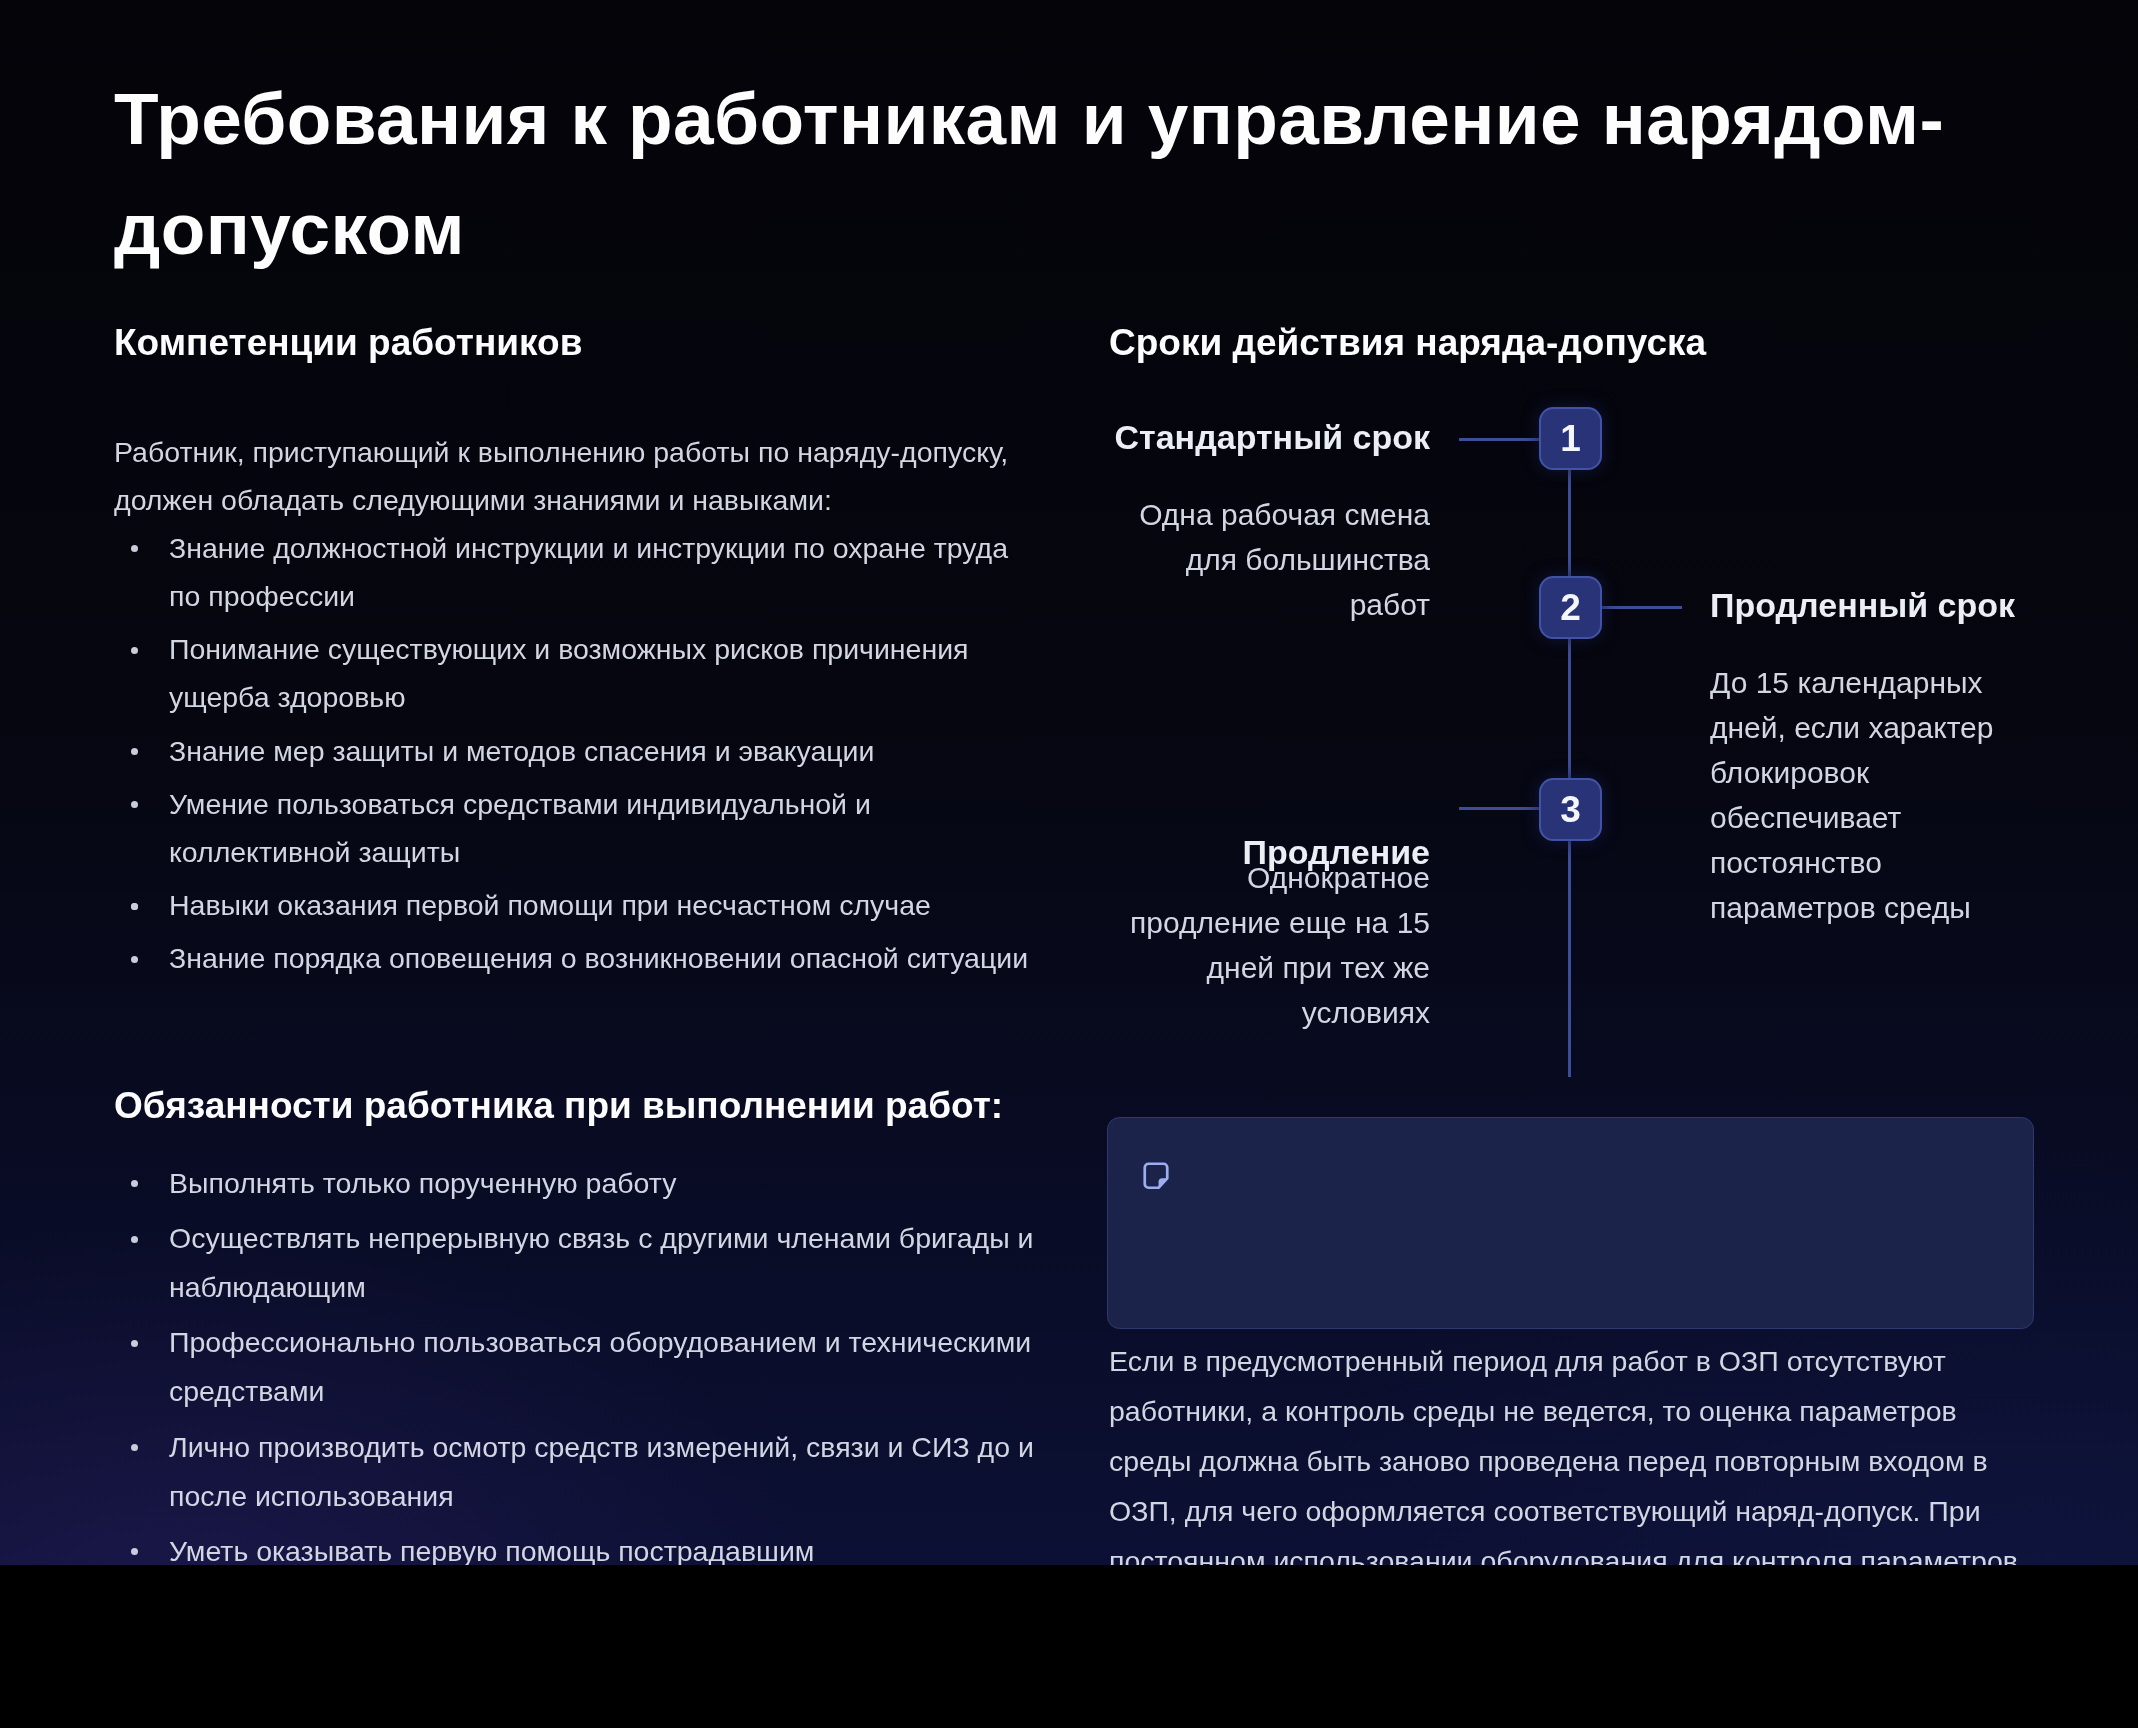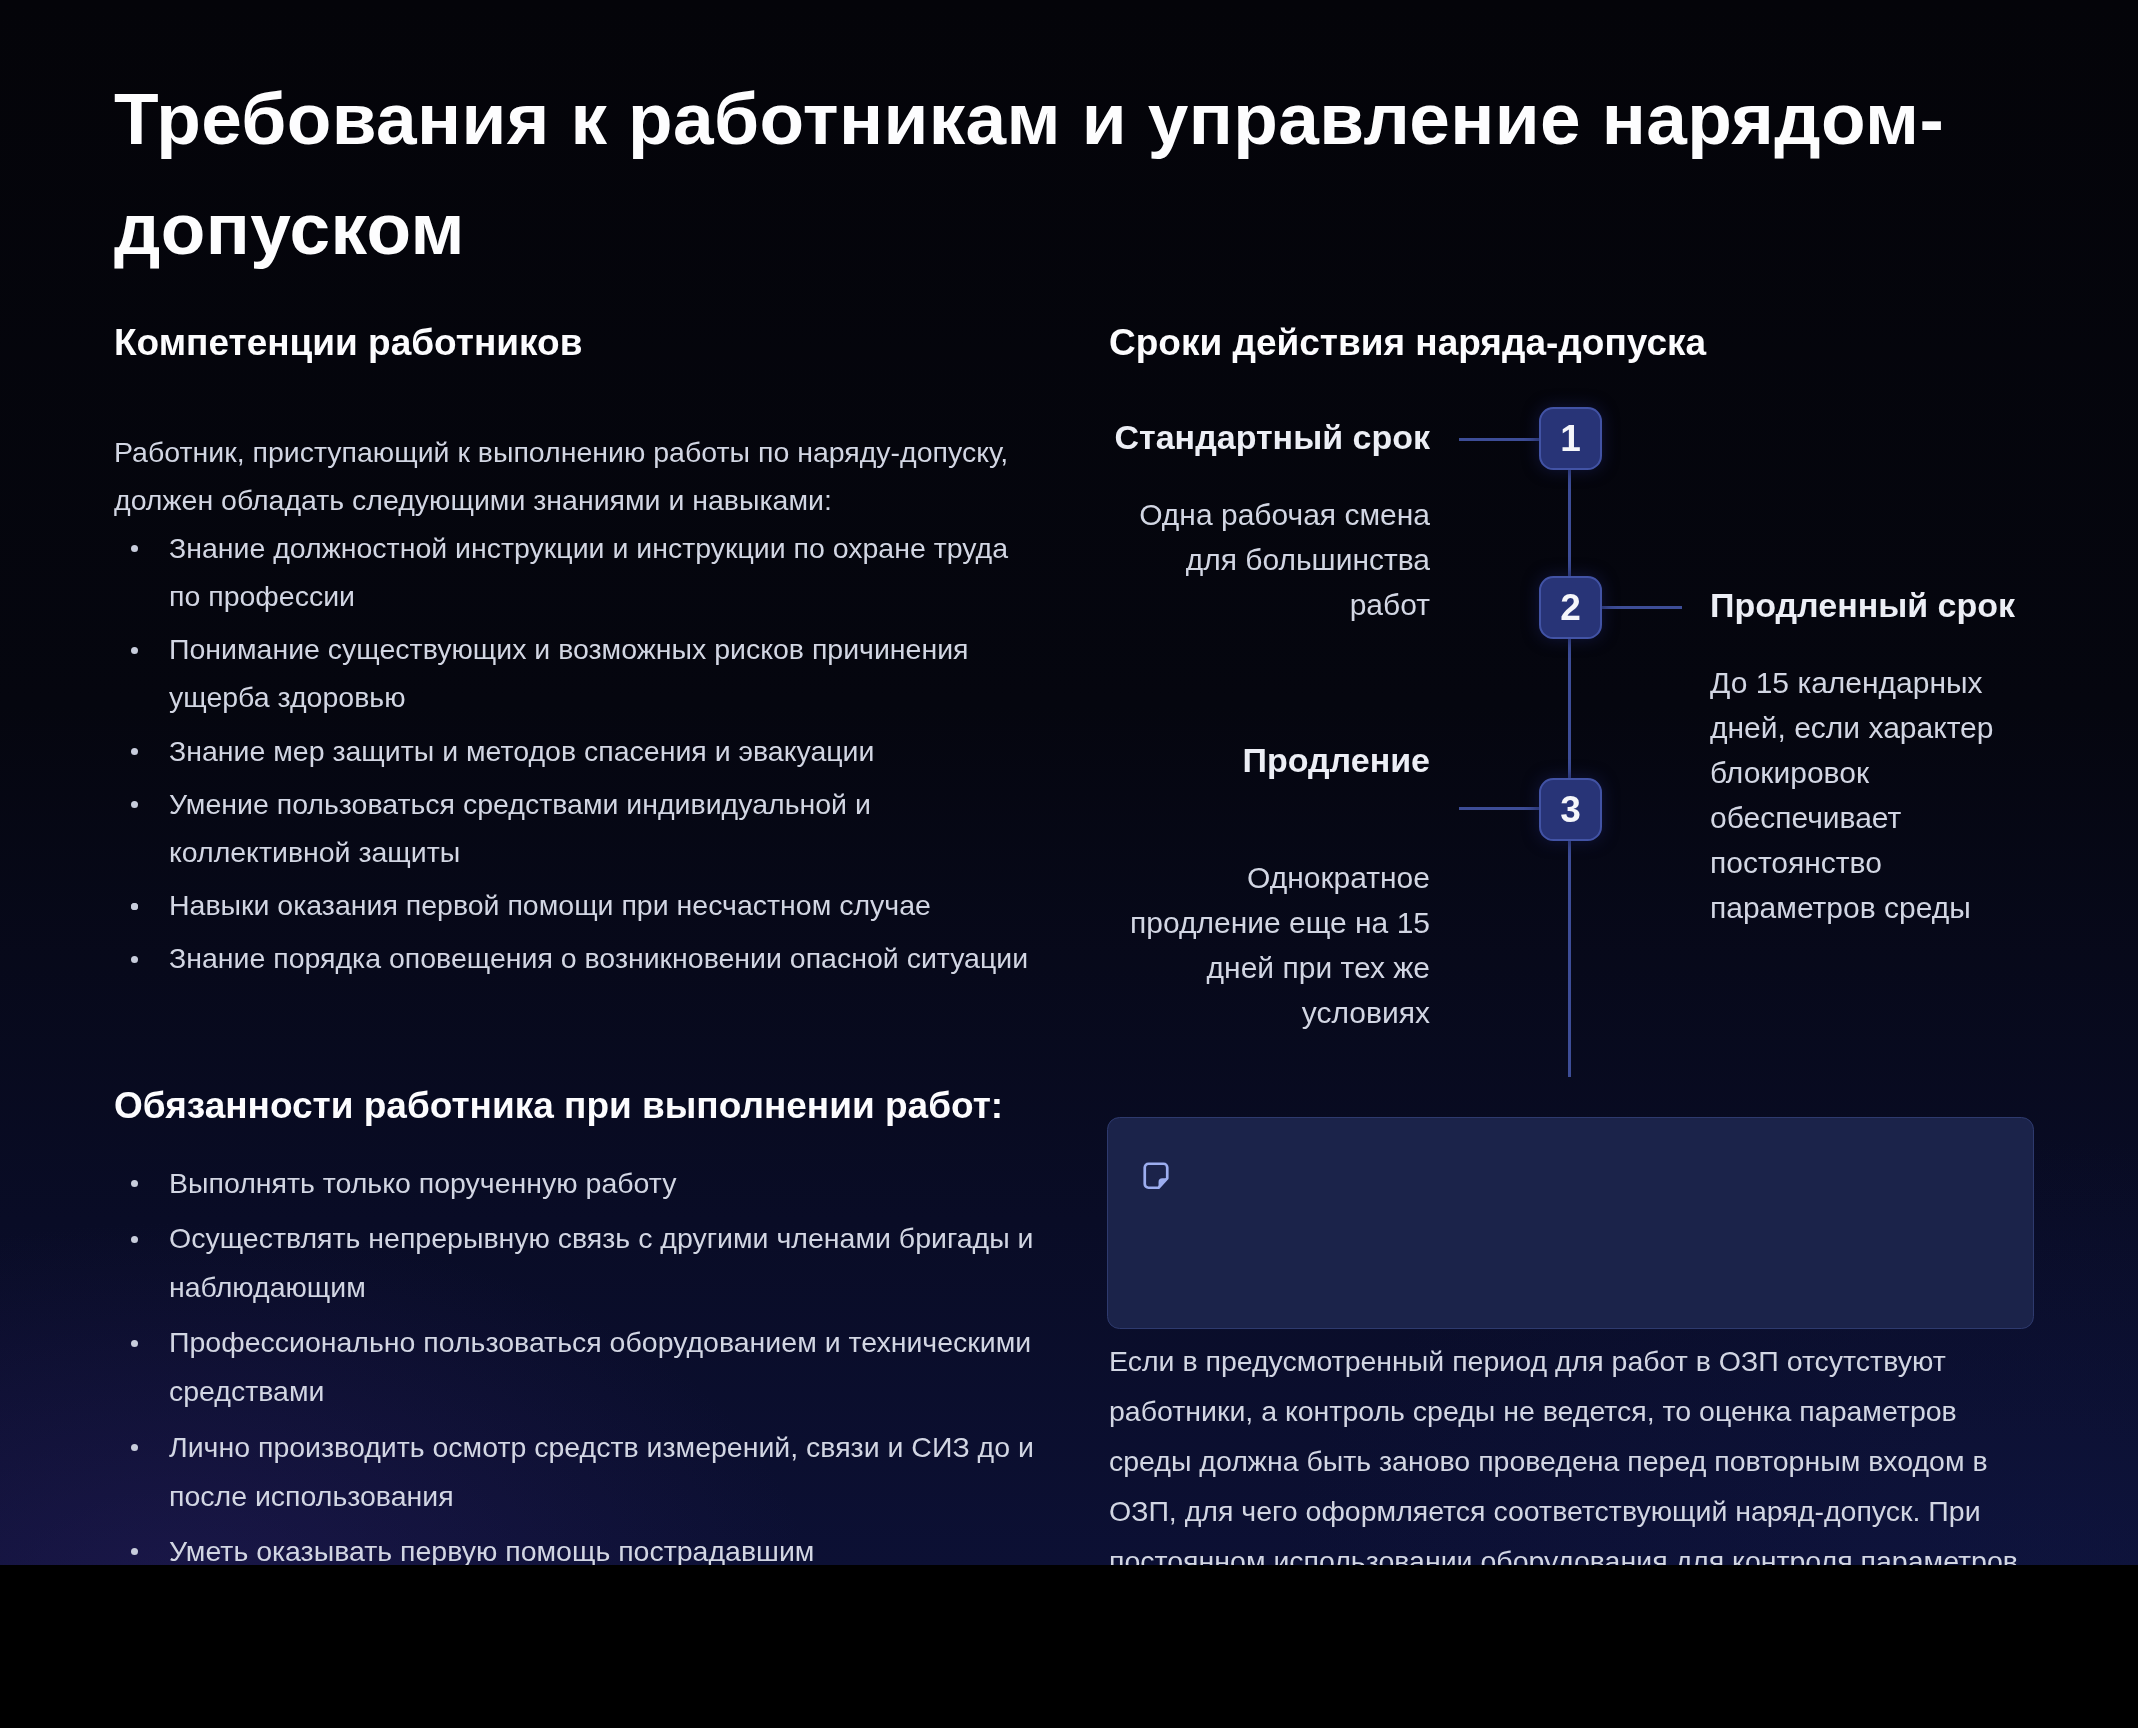--- a/index.html
+++ b/index.html
@@ -211,21 +211,21 @@
 для большинства работ</div>
 
       <div class="tl-label" style="left:601px; top:585px;">Продленный срок</div>
       <div class="tl-desc pre" style="left:601px; top:660px; width:321px;">До 15 календарных
 дней, если характер
 блокировок
 обеспечивает
 постоянство
 параметров среды</div>
 
-      <div class="tl-label align-right" style="top:740px;">Продление</div>
+      <div class="tl-label align-right" style="top:832px;">Продление</div>
       <div class="tl-desc align-right pre" style="top:855px;">Однократное
 продление еще на 15
 дней при тех же
 условиях</div>
     </div>
 
     <div class="callout">
       <svg class="note-icon" viewBox="0 0 24 24" fill="none">
         <path d="M4.5 7 a2.5 2.5 0 0 1 2.5 -2.5 h10 a2.5 2.5 0 0 1 2.5 2.5 v7.2 L13.7 20.5 H7 a2.5 2.5 0 0 1 -2.5 -2.5 Z" stroke="#9daef0" stroke-width="1.8" stroke-linejoin="round"></path>
         <path d="M19.5 14.2 L13.7 20.5 V16.7 a2.5 2.5 0 0 1 2.5 -2.5 Z" fill="#9daef0"></path>

